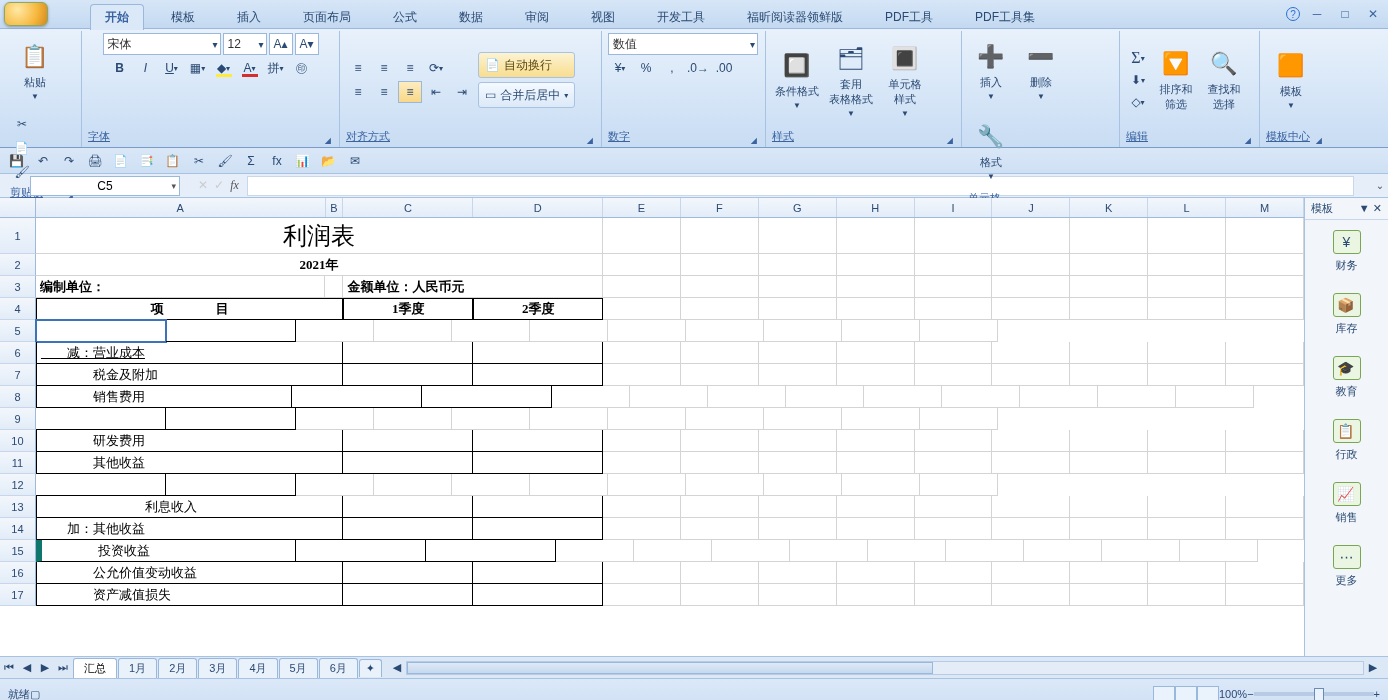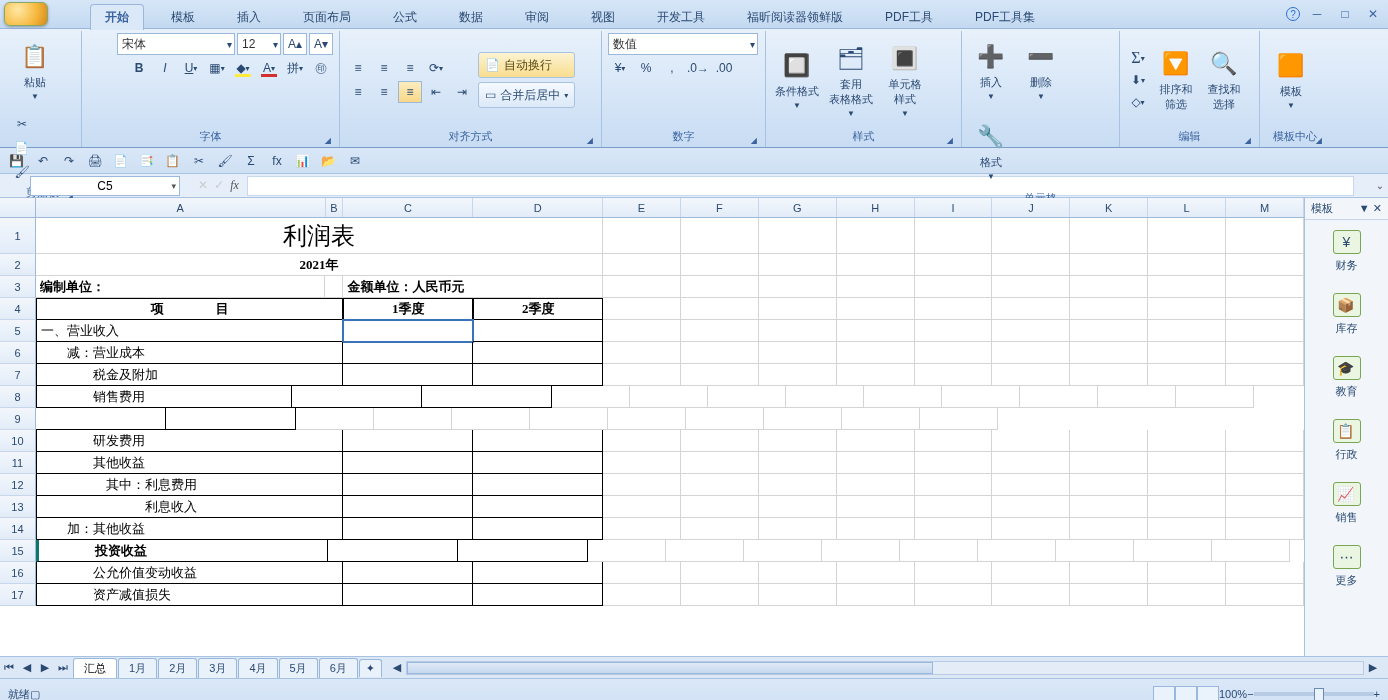--- a/index.html
+++ b/index.html
@@ -11,21 +11,21 @@
 .tabs { display:flex; align-items:flex-end; height:32px; margin-left:6px; gap:12px;padding-left:36px;}
 .tab { padding:4px 14px 4px; font-size:12px; color:#2b4a73; cursor:pointer; border:1px solid transparent; border-bottom:none;}
 .tab.active { background:#dbe8f8; border:1px solid #9ab8dc; border-bottom:none; border-radius:4px 4px 0 0; color:#3a63a0; font-weight:bold;}
 .title-right { margin-left:auto; display:flex; gap:6px; align-items:center;}
 .title-right span { width:22px; height:16px; display:flex; align-items:center; justify-content:center; font-size:12px; color:#3a63a0;}
 
 
 .ribbon { height:120px; background: linear-gradient(#e8f1fb, #d5e5f7 60%, #c8dcf3); border-top:1px solid #9ab8dc; border-bottom:1px solid #7a9cc6; display:flex; align-items:stretch; padding:2px 4px 0;}
 .group { border-right:1px solid #a8c2e2; display:flex; flex-direction:column; padding:2px 6px 0; position:relative;}
 .group-body { flex:1; display:flex; align-items:center; gap:4px; flex-wrap:wrap; }
-.group-label { text-align:center; font-size:11px; color:#3a63a0; padding:2px 0 3px; position:relative;}
+.group-label { font-size:11px; color:#3a63a0; padding:2px 0 3px; position:relative;text-decoration:underline;}
 .group-label::after { content:"◢"; font-size:8px; color:#3a63a0; position:absolute; right:2px; bottom:2px;}
 .big-btn { display:flex; flex-direction:column; align-items:center; justify-content:center; width:50px; height:76px; font-size:11px; color:#2b4a73; gap:2px;}
 .big-btn .ic { width:32px; height:32px; display:flex; align-items:center; justify-content:center; font-size:22px;}
 .drop-arrow { font-size:8px; color:#2b4a73;}
 .row { display:flex; gap:2px; align-items:center;}
 .col { display:flex; flex-direction:column; gap:2px;}
 .tool { width:24px; height:22px; border:1px solid transparent; display:flex; align-items:center; justify-content:center; font-size:12px; color:#2b4a73; background:transparent;}
 .tool.framed, .select { border:1px solid #9ab8dc; background:#fff;}
 .select { height:22px; font-size:12px; color:#333; padding:0 14px 0 4px; position:relative; display:flex; align-items:center;}
 .select::after{ content:"▾"; position:absolute; right:2px; font-size:10px; color:#2b4a73;}
@@ -126,21 +126,21 @@
       <div class="col">
         <div class="tool">✂</div>
         <div class="tool">📄</div>
         <div class="tool">🖌</div>
       </div>
     </div>
     <div class="group-label">剪贴板</div>
   </div>
 
   <div class="group" style="width:258px;">
-    <div class="group-body col" style="align-items:flex-end;">
+    <div class="group-body col" style="align-items:center;">
       <div class="row">
         <div class="select" style="width:118px;">
             <span>宋体</span>
           </div>
         <div class="select" style="width:44px;">
             <span>12</span>
           </div>
         <div class="tool framed">A▴</div>
         <div class="tool framed">A▾</div>
       </div>
@@ -386,36 +386,35 @@
           <div class="cell cG"></div>
           <div class="cell cH"></div>
           <div class="cell cI"></div>
           <div class="cell cJ"></div>
           <div class="cell cK"></div>
           <div class="cell cL"></div>
           <div class="cell cM"></div>
         </div>
         <div class="row-line">
           <div class="rh">5</div>
-          <div class="cell" style="width:308px;border-left:1px solid #000;border-right:1px solid #000;border-bottom:1px solid #000;">一、营业收入</div>
           <div class="cell cC selected" style="border-right:1px solid #000;border-bottom:1px solid #000;"></div>
           <div class="cell cD" style="border-right:1px solid #000;border-bottom:1px solid #000;"></div>
           <div class="cell cE"></div>
           <div class="cell cF"></div>
           <div class="cell cG"></div>
           <div class="cell cH"></div>
           <div class="cell cI"></div>
           <div class="cell cJ"></div>
           <div class="cell cK"></div>
           <div class="cell cL"></div>
           <div class="cell cM"></div>
         </div>
         <div class="row-line">
           <div class="rh">6</div>
-          <div class="cell" style="width:308px;border-left:1px solid #000;border-right:1px solid #000;border-bottom:1px solid #000;">　　减：营业成本</div>
+          <div class="cell" style="width:308px;border-left:1px solid #000;border-right:1px solid #000;border-bottom:1px solid #000;text-decoration:underline;">　　减：营业成本</div>
           <div class="cell cC" style="border-right:1px solid #000;border-bottom:1px solid #000;"></div>
           <div class="cell cD" style="border-right:1px solid #000;border-bottom:1px solid #000;"></div>
           <div class="cell cE"></div>
           <div class="cell cF"></div>
           <div class="cell cG"></div>
           <div class="cell cH"></div>
           <div class="cell cI"></div>
           <div class="cell cJ"></div>
           <div class="cell cK"></div>
           <div class="cell cL"></div>
@@ -490,21 +489,20 @@
           <div class="cell cG"></div>
           <div class="cell cH"></div>
           <div class="cell cI"></div>
           <div class="cell cJ"></div>
           <div class="cell cK"></div>
           <div class="cell cL"></div>
           <div class="cell cM"></div>
         </div>
         <div class="row-line">
           <div class="rh">12</div>
-          <div class="cell" style="width:308px;border-left:1px solid #000;border-right:1px solid #000;border-bottom:1px solid #000;">　　　　　其中：利息费用</div>
           <div class="cell cC" style="border-right:1px solid #000;border-bottom:1px solid #000;"></div>
           <div class="cell cD" style="border-right:1px solid #000;border-bottom:1px solid #000;"></div>
           <div class="cell cE"></div>
           <div class="cell cF"></div>
           <div class="cell cG"></div>
           <div class="cell cH"></div>
           <div class="cell cI"></div>
           <div class="cell cJ"></div>
           <div class="cell cK"></div>
           <div class="cell cL"></div>
@@ -535,21 +533,21 @@
           <div class="cell cG"></div>
           <div class="cell cH"></div>
           <div class="cell cI"></div>
           <div class="cell cJ"></div>
           <div class="cell cK"></div>
           <div class="cell cL"></div>
           <div class="cell cM"></div>
         </div>
         <div class="row-line">
           <div class="rh">15</div>
-          <div class="cell" style="width:292px;border-left:3px solid #0f766e;border-right:1px solid #000;border-bottom:1px solid #000;font-weight:bold;">　　　　投资收益</div>
+          <div class="cell" style="width:260px;border-left:6px solid #0f766e;border-right:1px solid #000;border-bottom:1px solid #000;">　　　　投资收益</div>
           <div class="cell cC" style="border-right:1px solid #000;border-bottom:1px solid #000;"></div>
           <div class="cell cD" style="border-right:1px solid #000;border-bottom:1px solid #000;"></div>
           <div class="cell cE"></div>
           <div class="cell cF"></div>
           <div class="cell cG"></div>
           <div class="cell cH"></div>
           <div class="cell cI"></div>
           <div class="cell cJ"></div>
           <div class="cell cK"></div>
           <div class="cell cL"></div>

